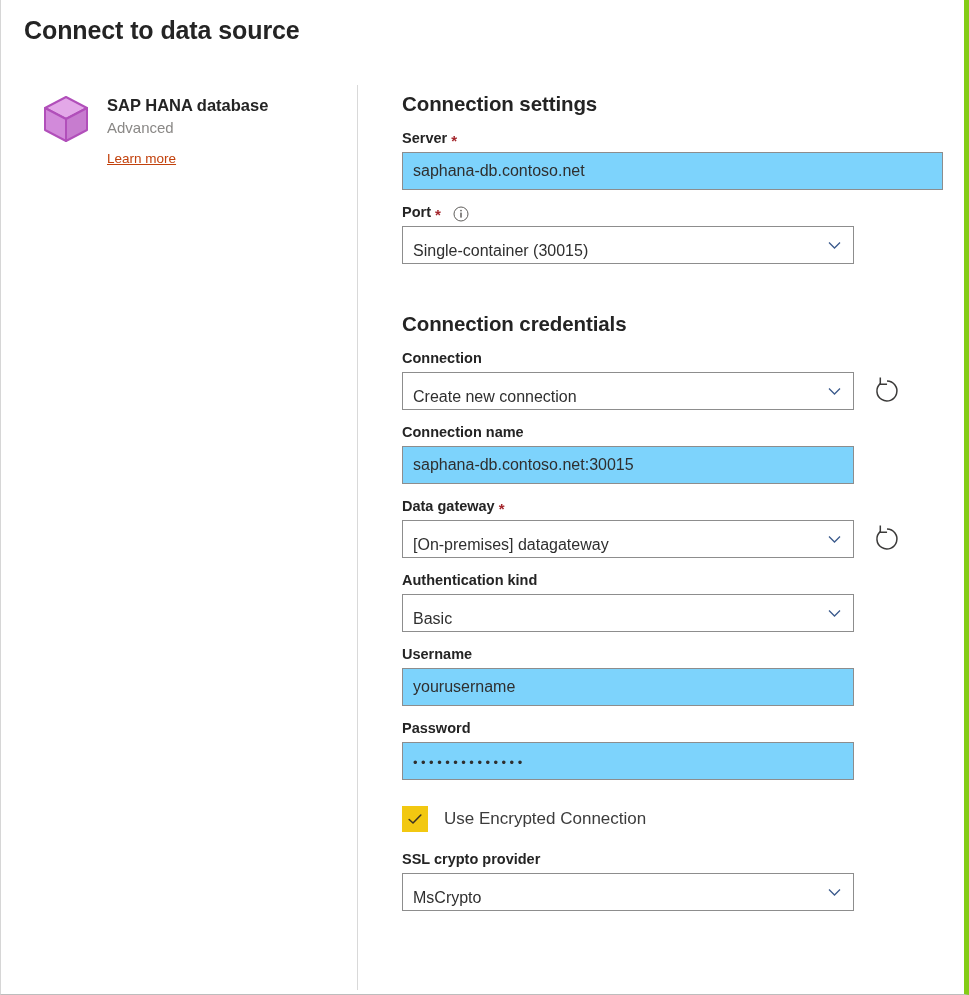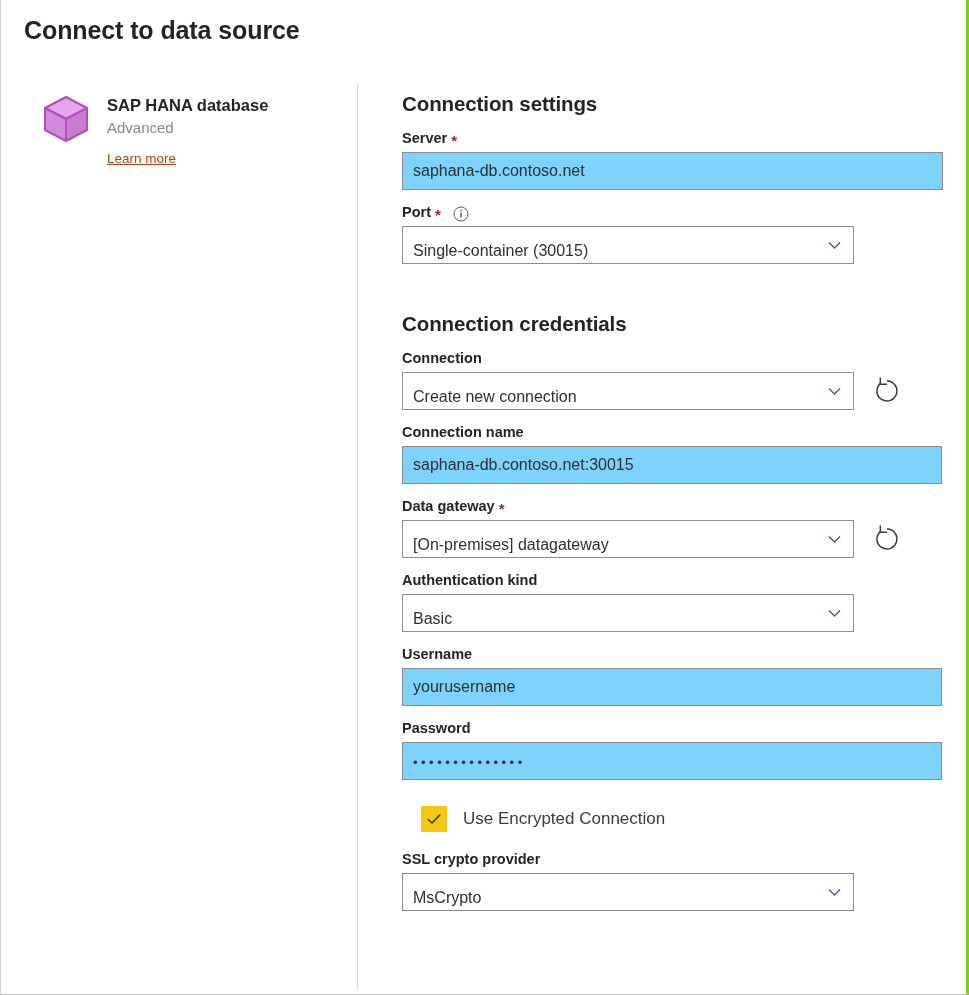--- a/index.html
+++ b/index.html
@@ -12,21 +12,21 @@
     font-family: "Liberation Sans", sans-serif;
     color: #201f1e;
     -webkit-font-smoothing: antialiased;
   }
   .dialog {
     position: relative;
     width: 969px;
     height: 995px;
     background: #ffffff;
     border-left: 1px solid #d6d6d6;
-    border-right: 3px solid #84cc16;
+    border-right: 5px solid #84cc16;
     border-bottom: 1px solid #bdbdbd;
     overflow: hidden;
   }
 
   
   .dialog-title {
     position: absolute;
     left: 23px;
     top: 16px;
     font-size: 25px;
@@ -144,21 +144,21 @@
     border: 1px solid #8d8d8d;
     background: #7dd3fc;
     display: flex;
     align-items: center;
     padding: 0 10px;
     font-size: 16px;
     color: #2f2f2f;
     cursor: text;
   }
   .input-box.wide  { width: 541px; }
-  .input-box.std   { width: 540px; }
+  .input-box.std   { width: 452px; }
 
   .combo {
     position: relative;
     height: 38px;
     width: 452px;
     border: 1px solid #8d8d8d;
     background: #ffffff;
     display: flex;
     align-items: center;
     padding: 12px 34px 0 10px;
@@ -214,21 +214,20 @@
     position: relative;
     top: 1px;
   }
 
   
   .checkbox-row {
     display: flex;
     align-items: center;
     margin-top: 26px;
     cursor: pointer;
-    margin-left: 19px;
   }
   .checkbox {
     width: 26px;
     height: 26px;
     background: #f2c811;
     display: flex;
     align-items: center;
     justify-content: center;
     flex: 0 0 auto;
   }

